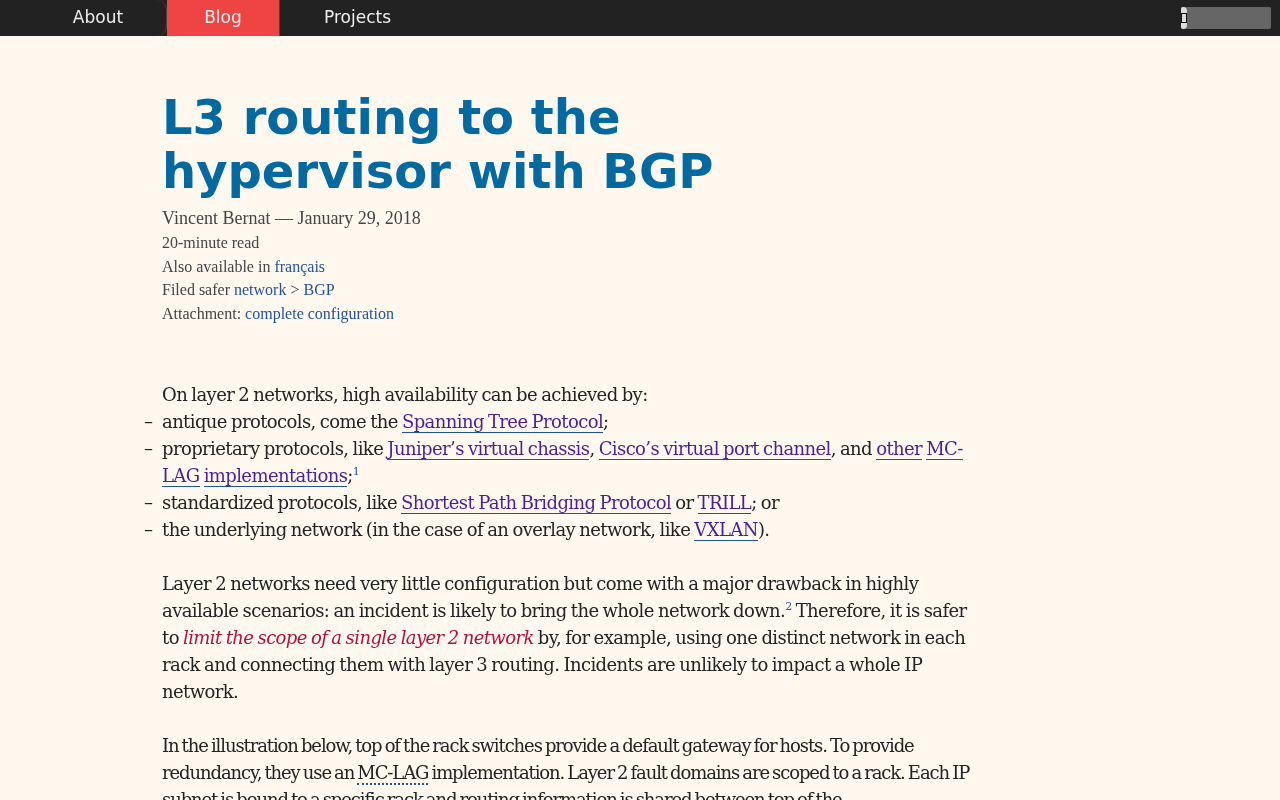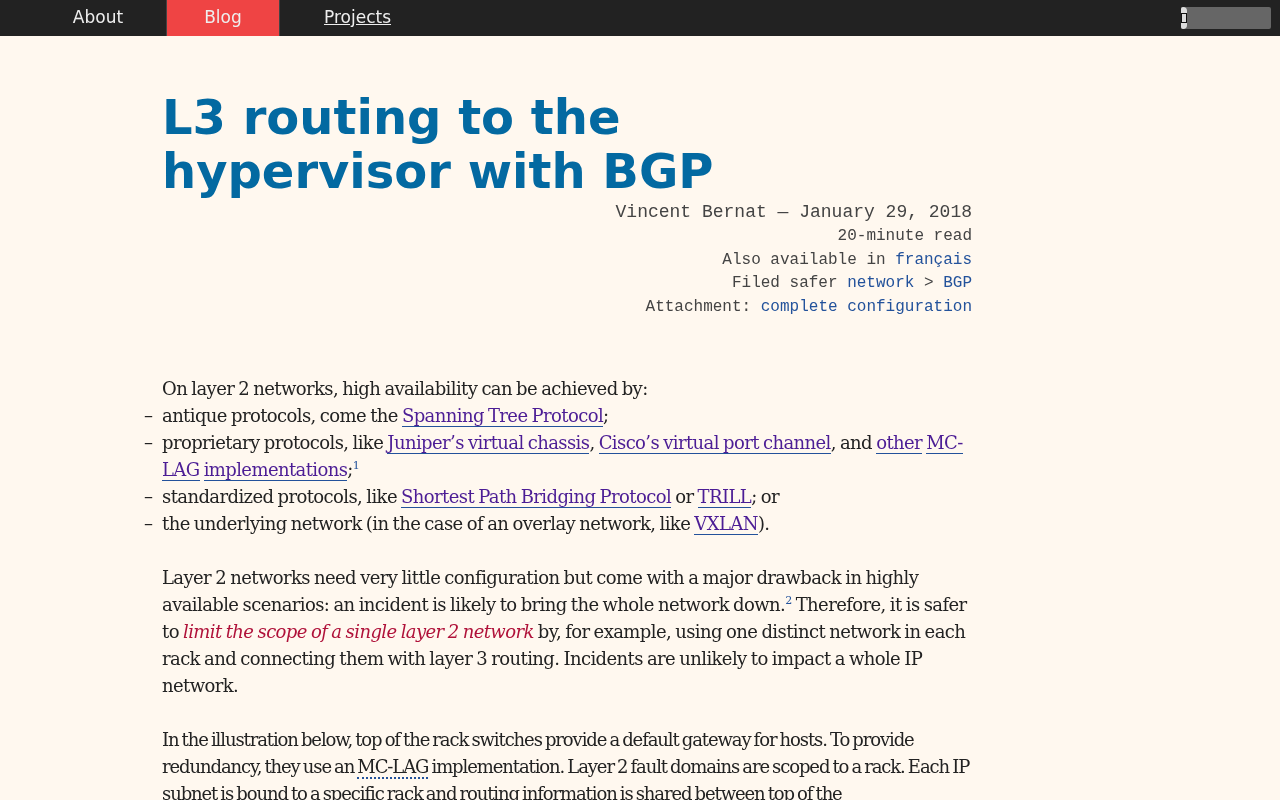--- a/index.html
+++ b/index.html
@@ -13,23 +13,23 @@
       position: absolute; left: 0; top: 0; width: 1280px; height: 36px;
       background: #222222;
       font-family: "DejaVu Sans", sans-serif;
     }
     .nav { display: flex; height: 36px; }
     .nav a {
       display: block; height: 36px; line-height: 35px;
       color: #eee; text-decoration: none; font-size: 17px;
       text-align: center;
     }
-    .nav a.n0 { width: 167px; padding-left: 30px; border-right: 1px solid #444; }
+    .nav a.n0 { width: 167px; padding-left: 30px; border-right: 1px solid #444; border-radius: 10px; }
     .nav a.n1 { width: 113px; background: #ef4444; border-right: 1px solid #444; }
-    .nav a.n2 { width: 155px; text-decoration: underline; }
+    .nav a.n2 { width: 155px; }
     .search {
       position: absolute; left: 1181px; top: 7px; width: 90px; height: 22px;
       background: #666; border-radius: 2px; display: flex;
     }
     .search-btn {
       width: 20px; height: 22px; background: #ddd;
       border-radius: 2px 4px 4px 2px;
       display: flex; align-items: center; justify-content: center;
       font-size: 12px; color: #111;
       font-family: "DejaVu Sans Mono", monospace;
@@ -41,26 +41,26 @@
     h1 {
       margin-top: 54px;
       font-family: "DejaVu Sans", sans-serif;
       font-weight: bold;
       color: #0369a1;
       font-size: 48px;
       line-height: 54px;
       width: 600px;
     }
     .meta {
-      text-align: right;
-      font-family: Liberation Mono, monospace;
+      text-align: left;
+      font-family: Liberation Serif, serif;
       color: #444;
       font-size: 16px;
       line-height: 23.5px;
-      margin-top: 2px;
+      margin-top: 8px;
     }
     .meta .byline { font-size: 18px; line-height: 25px; }
     .meta a { color: #23529b; text-decoration: none; }
 
     .content {
       margin-top: 56px;
       font-size: 18px;
       line-height: 27px;
       color: #222;
       font-family: "DejaVu Serif", serif;

